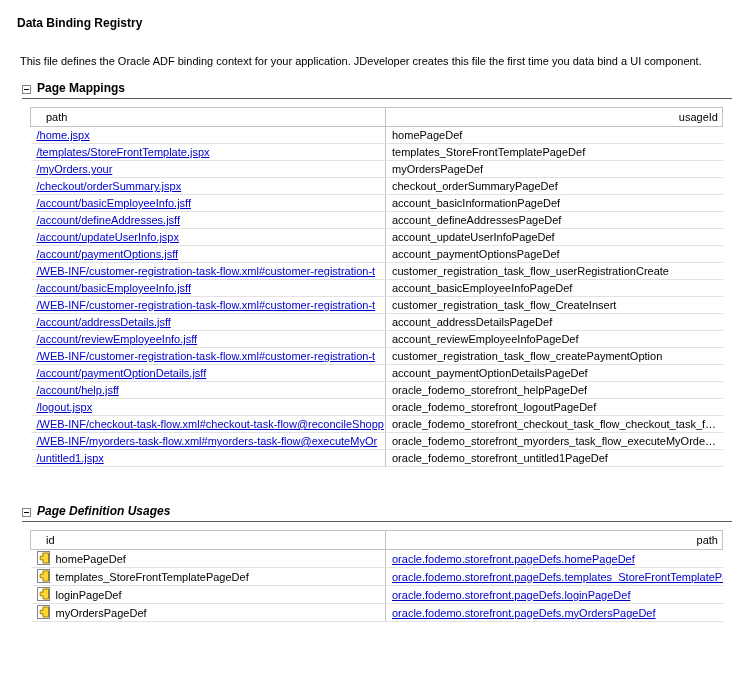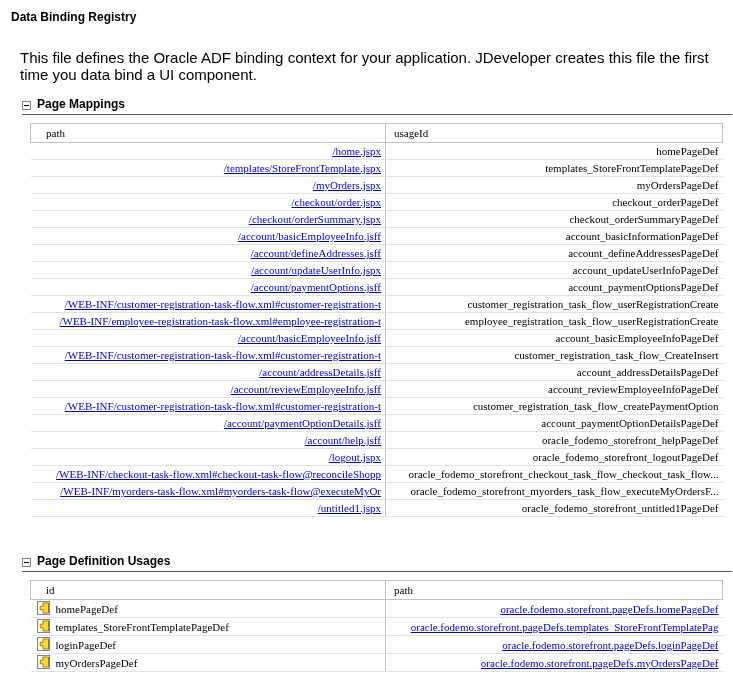--- a/index.html
+++ b/index.html
@@ -1,39 +1,38 @@
 <!DOCTYPE html>
 <html><head>
 <meta charset="utf-8">
 <style>
   html,body{margin:0;padding:0;}
   body{
     width:733px;height:681px;overflow:hidden;background:#ffffff;color:#000;
     font-family:"Liberation Sans","DejaVu Sans",sans-serif;font-size:11px;
   }
-  .page-title{font-weight:bold;font-size:12px;margin:6px;padding:4px 0 0 5px;}
-  .description{margin:25px 0 0 20px;font-size:15px;}
+  .page-title{font-weight:bold;font-size:12px;margin:12px;padding:4px 0 0 5px;}
+  .description{margin:25px 0 0 20px;font-size:11px;}
   .section-header{
     margin:14px 1px 0 22px;display:flex;align-items:center;gap:6px;
     border-bottom:1px solid #5a5a5a;padding-bottom:3px;
   }
   .section-title{font-weight:bold;font-size:12px;}
   .collapse-box{width:9px;height:9px;display:inline-block;flex:none;cursor:default;}
-  table{border-collapse:collapse;table-layout:fixed;margin:8px 0 0 30px;width:692px;font-family:Liberation Serif, serif;}
+  table{border-collapse:collapse;table-layout:fixed;margin:8px 0 0 30px;width:692px;}
   col.c1{width:355px;} col.c2{width:337px;}
   th{
     font-weight:normal;text-align:left;height:16px;
     border:1px solid #c2c2c2;background:#ffffff;
     padding:1px 4px 1px 15px;white-space:nowrap;overflow:hidden;
   }
-  th.second{padding-left:8px;}
+  th.second{padding-left:8px;text-align:right;}
   td{
     height:16px;padding:0 4px 0 6px;white-space:nowrap;overflow:hidden;
     border-bottom:1px solid #e2e2e2;
-    text-align:right;
   }
   td.second{border-left:1px solid #c2c2c2;padding-left:6px;}
   td.plain{color:#000;}
   td.ell{text-overflow:ellipsis;}
   a.lnk{color:#0000cc;text-decoration:underline;cursor:pointer;}
   .usages-table td{height:17px;}
   .id-cell{display:flex;align-items:center;gap:5px;}
   .pagedef-icon{flex:none;display:inline-block;}
 </style>
 </head>
@@ -68,28 +67,24 @@
     <td class="second plain ell">homePageDef</td>
   </tr>
 
   <tr>
     <td><a class="lnk">/templates/StoreFrontTemplate.jspx</a></td>
     <td class="second plain ell">templates_StoreFrontTemplatePageDef</td>
   </tr>
 
 
   <tr>
-    <td><a class="lnk">/myOrders.jspx</a></td>
+    <td><a class="lnk">/myOrders.your</a></td>
     <td class="second plain ell">myOrdersPageDef</td>
   </tr>
 
-  <tr>
-    <td><a class="lnk">/checkout/order.jspx</a></td>
-    <td class="second plain ell">checkout_orderPageDef</td>
-  </tr>
 
   <tr>
     <td><a class="lnk">/checkout/orderSummary.jspx</a></td>
     <td class="second plain ell">checkout_orderSummaryPageDef</td>
   </tr>
 
   <tr>
     <td><a class="lnk">/account/basicEmployeeInfo.jsff</a></td>
     <td class="second plain ell">account_basicInformationPageDef</td>
   </tr>
@@ -108,24 +103,20 @@
   <tr>
     <td><a class="lnk">/account/paymentOptions.jsff</a></td>
     <td class="second plain ell">account_paymentOptionsPageDef</td>
   </tr>
 
   <tr>
     <td><a class="lnk">/WEB-INF/customer-registration-task-flow.xml#customer-registration-t</a></td>
     <td class="second plain ell">customer_registration_task_flow_userRegistrationCreate</td>
   </tr>
 
-  <tr>
-    <td><a class="lnk">/WEB-INF/employee-registration-task-flow.xml#employee-registration-t</a></td>
-    <td class="second plain ell">employee_registration_task_flow_userRegistrationCreate</td>
-  </tr>
 
   <tr>
     <td><a class="lnk">/account/basicEmployeeInfo.jsff</a></td>
     <td class="second plain ell">account_basicEmployeeInfoPageDef</td>
   </tr>
 
   <tr>
     <td><a class="lnk">/WEB-INF/customer-registration-task-flow.xml#customer-registration-t</a></td>
     <td class="second plain ell">customer_registration_task_flow_CreateInsert</td>
   </tr>
@@ -171,21 +162,21 @@
     <td class="second plain ell">oracle_fodemo_storefront_myorders_task_flow_executeMyOrdersF...</td>
   </tr>
 
   <tr>
     <td><a class="lnk">/untitled1.jspx</a></td>
     <td class="second plain ell">oracle_fodemo_storefront_untitled1PageDef</td>
   </tr>
 </tbody>
 </table>
 
-<div class="section-header" style="margin-top:37px;">
+<div class="section-header" style="margin-top:37px;font-style:italic;">
   <span class="collapse-box"><svg width="9" height="9" viewBox="0 0 9 9">
         <rect x="0.5" y="0.5" width="8" height="8" fill="#ffffff" stroke="#848484"></rect>
         <line x1="2" y1="4.5" x2="7" y2="4.5" stroke="#000000"></line>
       </svg></span>
   <span class="section-title">Page Definition Usages</span>
 </div>
 
 <table class="usages-table">
   <colgroup>
       <col class="c1">

